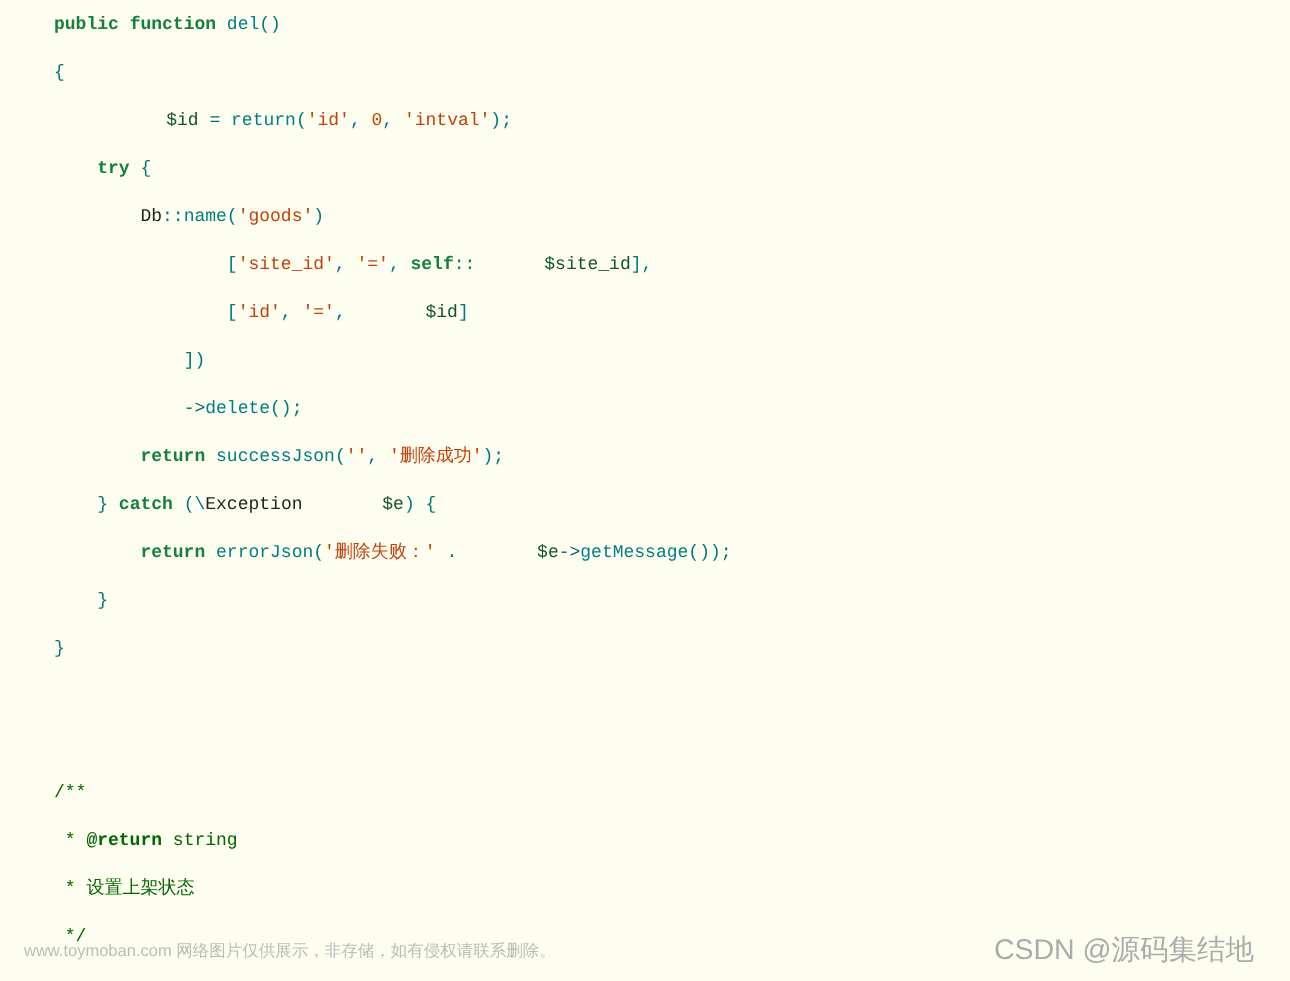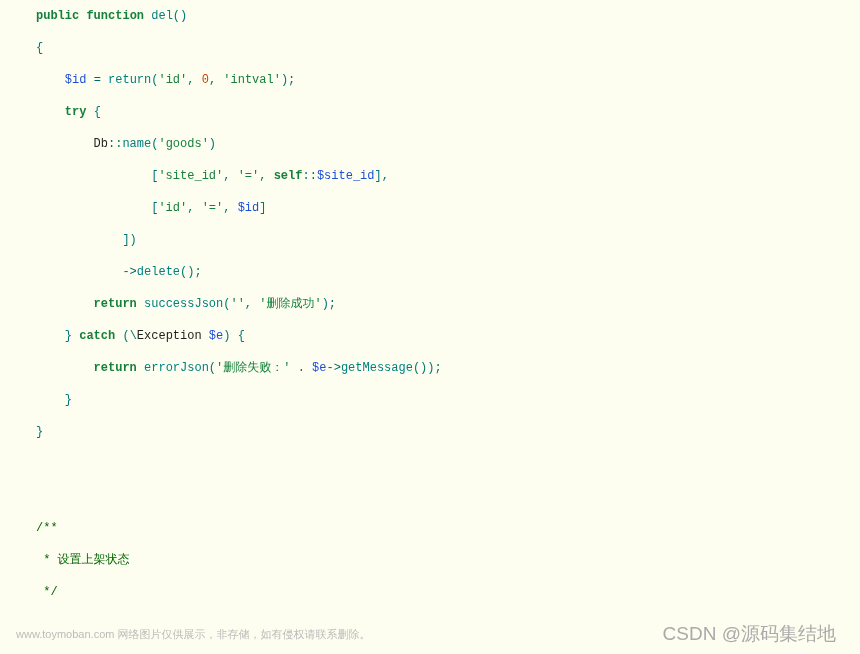--- a/index.html
+++ b/index.html
@@ -14,23 +14,23 @@
       overflow: hidden;
       position: relative;
     }
     pre {
       margin: 0;
       font-family: inherit;
     }
     .line { white-space: pre; padding-left: 36px; }
     .kw { color: #15803d; font-weight: bold; }
     .fn { color: #008080; }
-    .str { color: #15803d; }
+    .str { color: #c2410c; }
     .num { color: #cc4400; }
-    .var { color: #1d4ed8; }
+    .var { color: #14532d; margin-left: 46px; }
     .punc { color: #007777; }
     .op { color: #006666; }
     .cmt { color: #006600; }
     .cmtk { color: #006600; font-weight: bold; }
     .plain { color: #222; }
     .watermark-left {
       position: absolute;
       bottom: 12px;
       left: 16px;
       font-size: 11px;
@@ -60,20 +60,21 @@
 <div class="line">            <span class="punc">])</span></div>
 <div class="line">            <span class="op">-&gt;</span><span class="fn">delete</span><span class="punc">();</span></div>
 <div class="line">        <span class="kw">return</span> <span class="fn">successJson</span><span class="punc">(</span><span class="str">''</span><span class="punc">,</span> <span class="str">'删除成功'</span><span class="punc">);</span></div>
 <div class="line">    <span class="punc">}</span> <span class="kw">catch</span> <span class="punc">(\</span><span class="plain">Exception</span> <span class="var">$e</span><span class="punc">) {</span></div>
 <div class="line">        <span class="kw">return</span> <span class="fn">errorJson</span><span class="punc">(</span><span class="str">'删除失败：'</span> <span class="op">.</span> <span class="var">$e</span><span class="op">-&gt;</span><span class="fn">getMessage</span><span class="punc">());</span></div>
 <div class="line">    <span class="punc">}</span></div>
 <div class="line"><span class="punc">}</span></div>
 <div class="line"> </div>
 <div class="line"> </div>
 <div class="line"><span class="cmt">/**</span></div>
+<div class="line"><span class="cmt"> *</span> <span class="cmtk">@return</span> <span class="cmt">string</span></div>
 <div class="line"><span class="cmt"> *</span> <span class="cmt">设置上架状态</span></div>
 <div class="line"><span class="cmt"> */</span></div>
 
 
 
 
 
 
 
 

